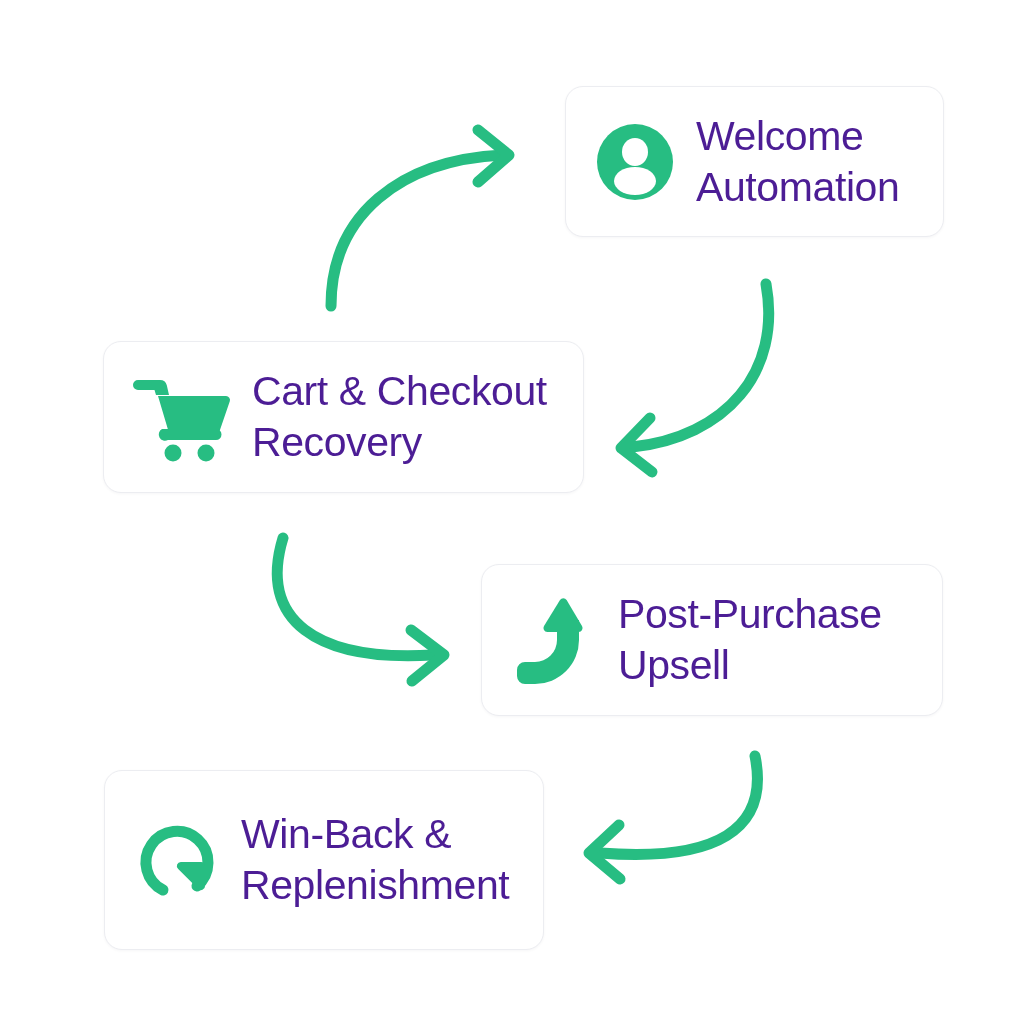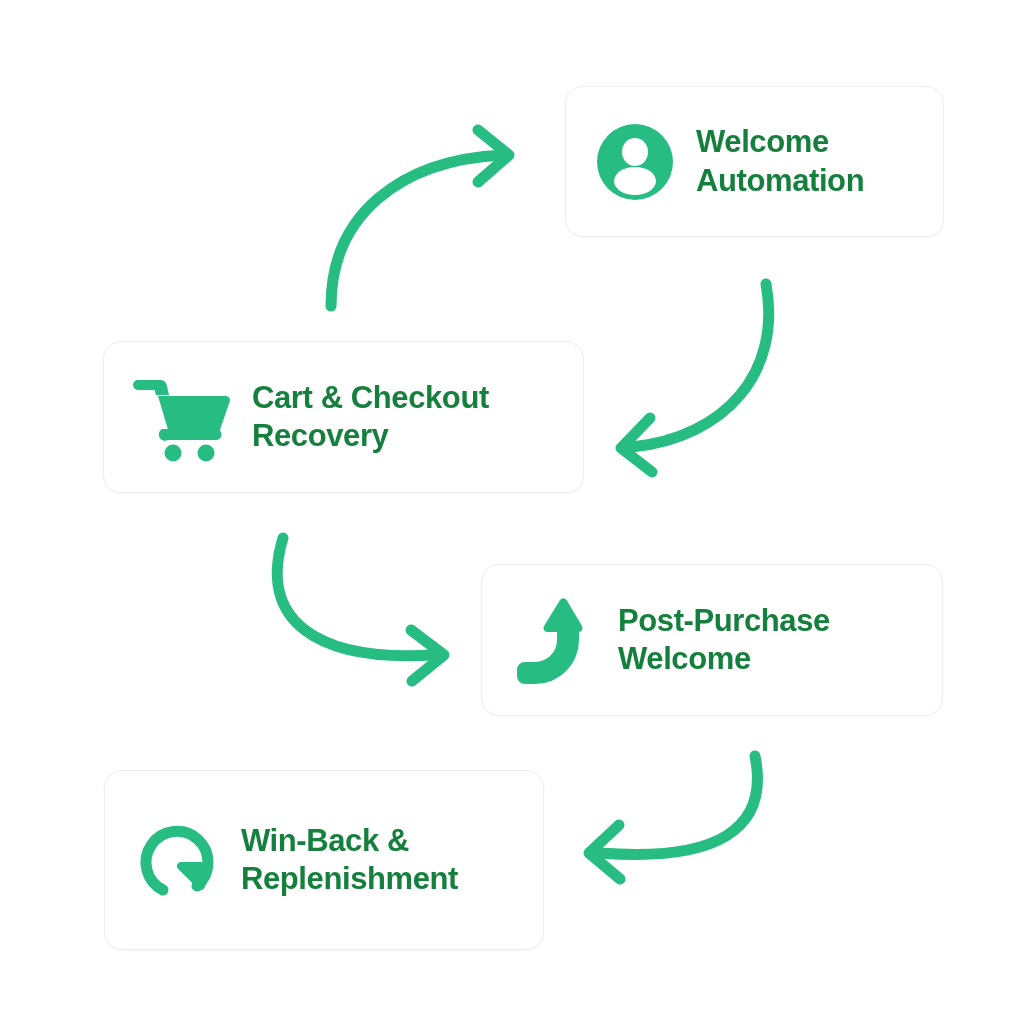--- a/index.html
+++ b/index.html
@@ -39,24 +39,24 @@
   .card-icon {
     flex: 0 0 auto;
     width: 86px;
     height: 86px;
     display: flex;
     align-items: center;
     justify-content: center;
   }
   .card-icon svg { display: block; }
   .card-label {
-    color: #15803d;
-    font-size: 31px;
+    color: #4c1d95;
+    font-size: 41px;
     line-height: 1.24;
-    font-weight: 700;
+    font-weight: 400;
     letter-spacing: -0.4px;
     white-space: pre-line;
   }
 
   
   #card-welcome   { left: 565px; top: 86px;  width: 379px; height: 151px; }
   #card-cart      { left: 103px; top: 341px; width: 481px; height: 152px; }
   #card-upsell    { left: 481px; top: 564px; width: 462px; height: 152px; }
   #card-winback   { left: 104px; top: 770px; width: 440px; height: 180px; }
 
@@ -134,21 +134,21 @@
 
           <path d="M5,70 a0,0 0 0 1 0,0 v12 a8,8 0 0 0 8,8 h10
                    a44,44 0 0 0 44,-44 V26 h-22 v20
                    a22,22 0 0 1 -22,22 H13 a8,8 0 0 0 -8,8 Z"></path>
 
           <path d="M46,32 L62,6 a4,4 0 0 1 6.6,0 L84,32 a4,4 0 0 1 -3.3,6 H49.3 A4,4 0 0 1 46,32 Z" transform="translate(-14,0)"></path>
         </g>
       </svg>
     </span>
     <span class="card-label">Post-Purchase
-Welcome</span>
+Upsell</span>
   </div>
 
   <div class="card" id="card-winback">
     <span class="card-icon">
       <svg width="86" height="86" viewBox="0 0 86 86">
         <g fill="none" stroke="#27bd82" stroke-width="11" stroke-linecap="round">
 
           <path d="M63,69 A31,31 0 1 0 29,73"></path>
         </g>
 

